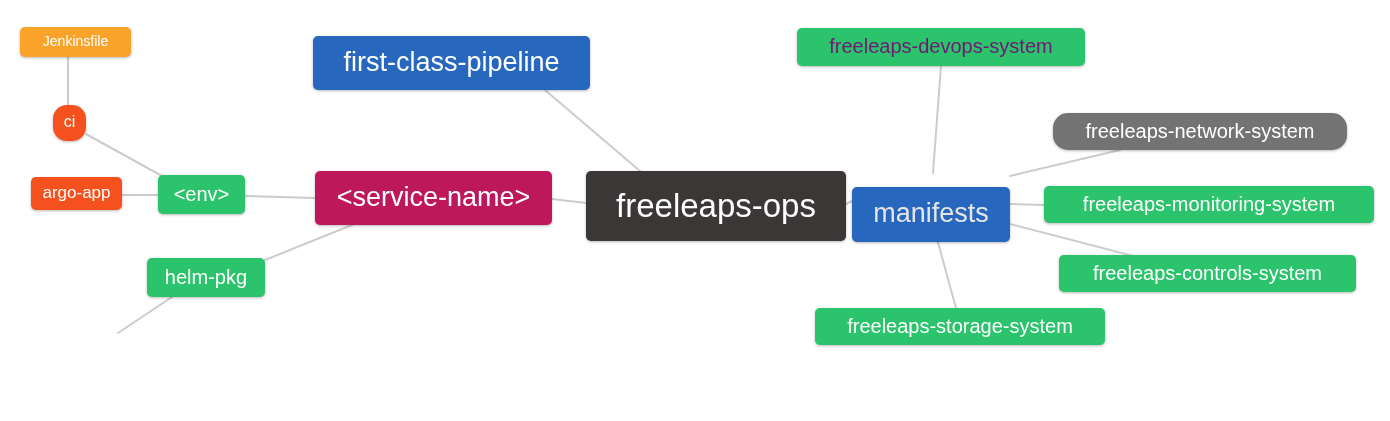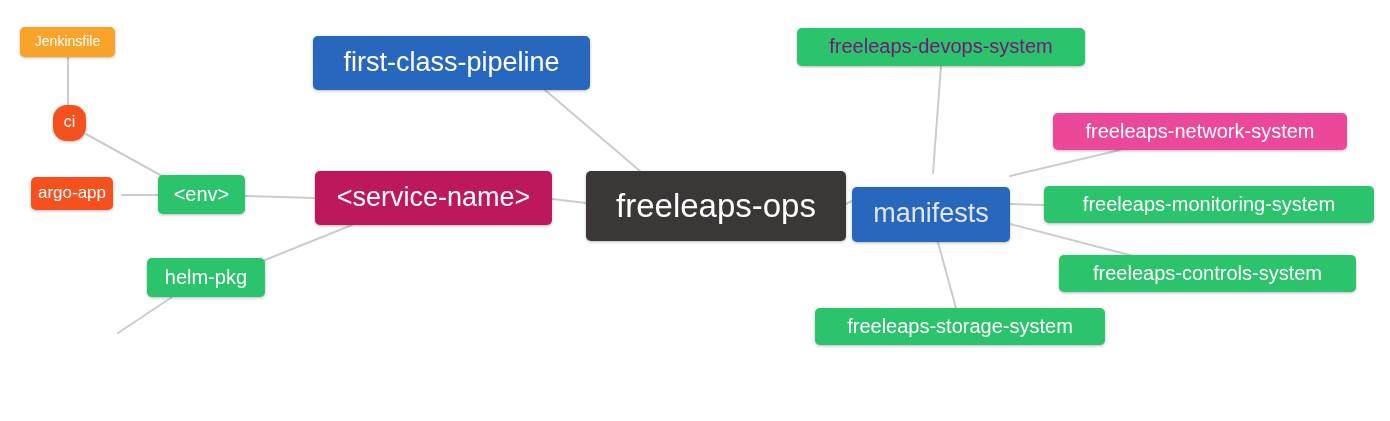--- a/index.html
+++ b/index.html
@@ -53,27 +53,27 @@
       <line x1="545" y1="90" x2="640" y2="171" stroke="#cccccc" stroke-width="2" stroke-linecap="round"></line>
       <line x1="552" y1="199" x2="586" y2="203" stroke="#cccccc" stroke-width="2" stroke-linecap="round"></line>
       <line x1="846" y1="204" x2="852" y2="201" stroke="#cccccc" stroke-width="2" stroke-linecap="round"></line>
       <line x1="933" y1="173" x2="941" y2="66" stroke="#cccccc" stroke-width="2" stroke-linecap="round"></line>
       <line x1="1010" y1="176" x2="1120" y2="150" stroke="#cccccc" stroke-width="2" stroke-linecap="round"></line>
       <line x1="1010" y1="204" x2="1044" y2="205" stroke="#cccccc" stroke-width="2" stroke-linecap="round"></line>
       <line x1="1010" y1="224" x2="1137" y2="257" stroke="#cccccc" stroke-width="2" stroke-linecap="round"></line>
       <line x1="934" y1="228" x2="956" y2="308" stroke="#cccccc" stroke-width="2" stroke-linecap="round"></line>
     </svg>
 
-<div class="node" style="left: 20px; top: 27px; width: 95px; height: 30px; background: rgb(249, 163, 42); color: rgb(255, 255, 255); font-size: 14px;">
+<div class="node" style="left: 20px; top: 27px; width: 111px; height: 30px; background: rgb(249, 163, 42); color: rgb(255, 255, 255); font-size: 14px;">
       <span class="label">Jenkinsfile</span>
     </div>
     <div class="node" style="left: 53px; top: 105px; width: 33px; height: 36px; background: rgb(244, 81, 30); color: rgb(255, 255, 255); font-size: 16px; border-radius: 14px;">
       <span class="label">ci</span>
     </div>
-    <div class="node" style="left: 31px; top: 177px; width: 82px; height: 33px; background: rgb(244, 81, 30); color: rgb(255, 255, 255); font-size: 17px;">
+    <div class="node" style="left: 31px; top: 177px; width: 91px; height: 33px; background: rgb(244, 81, 30); color: rgb(255, 255, 255); font-size: 17px;">
       <span class="label">argo-app</span>
     </div>
     <div class="node" style="left: 158px; top: 175px; width: 87px; height: 39px; background: rgb(43, 195, 107); color: rgb(255, 255, 255); font-size: 20px;">
       <span class="label">&lt;env&gt;</span>
     </div>
     <div class="node" style="left: 147px; top: 258px; width: 118px; height: 39px; background: rgb(43, 195, 107); color: rgb(255, 255, 255); font-size: 20px;">
       <span class="label">helm-pkg</span>
     </div>
     <div class="node" style="left: 313px; top: 36px; width: 277px; height: 54px; background: rgb(39, 103, 190); color: rgb(255, 255, 255); font-size: 27px;">
       <span class="label">first-class-pipeline</span>
@@ -83,21 +83,21 @@
     </div>
     <div class="node" style="left: 586px; top: 171px; width: 260px; height: 70px; background: rgb(59, 55, 55); color: rgb(255, 255, 255); font-size: 33px;">
       <span class="label">freeleaps-ops</span>
     </div>
     <div class="node" style="left: 852px; top: 187px; width: 158px; height: 55px; background: rgb(39, 103, 190); color: #e5e5e5; font-size: 27px;">
       <span class="label">manifests</span>
     </div>
     <div class="node" style="left: 797px; top: 28px; width: 288px; height: 38px; background: rgb(43, 195, 107); color: #701a75; font-size: 20px;">
       <span class="label">freeleaps-devops-system</span>
     </div>
-    <div class="node" style="left: 1053px; top: 113px; width: 294px; height: 37px; background: #ec4899; color: rgb(255, 255, 255); font-size: 20px;">
+    <div class="node" style="left: 1053px; top: 113px; width: 294px; height: 37px; background: #737373; color: rgb(255, 255, 255); font-size: 20px; border-radius: 15px;">
       <span class="label">freeleaps-network-system</span>
     </div>
     <div class="node" style="left: 1044px; top: 186px; width: 330px; height: 37px; background: rgb(43, 195, 107); color: rgb(255, 255, 255); font-size: 20px;">
       <span class="label">freeleaps-monitoring-system</span>
     </div>
     <div class="node" style="left: 1059px; top: 255px; width: 297px; height: 37px; background: rgb(43, 195, 107); color: rgb(255, 255, 255); font-size: 20px;">
       <span class="label">freeleaps-controls-system</span>
     </div>
     <div class="node" style="left: 815px; top: 308px; width: 290px; height: 37px; background: rgb(43, 195, 107); color: rgb(255, 255, 255); font-size: 20px;">
       <span class="label">freeleaps-storage-system</span>

